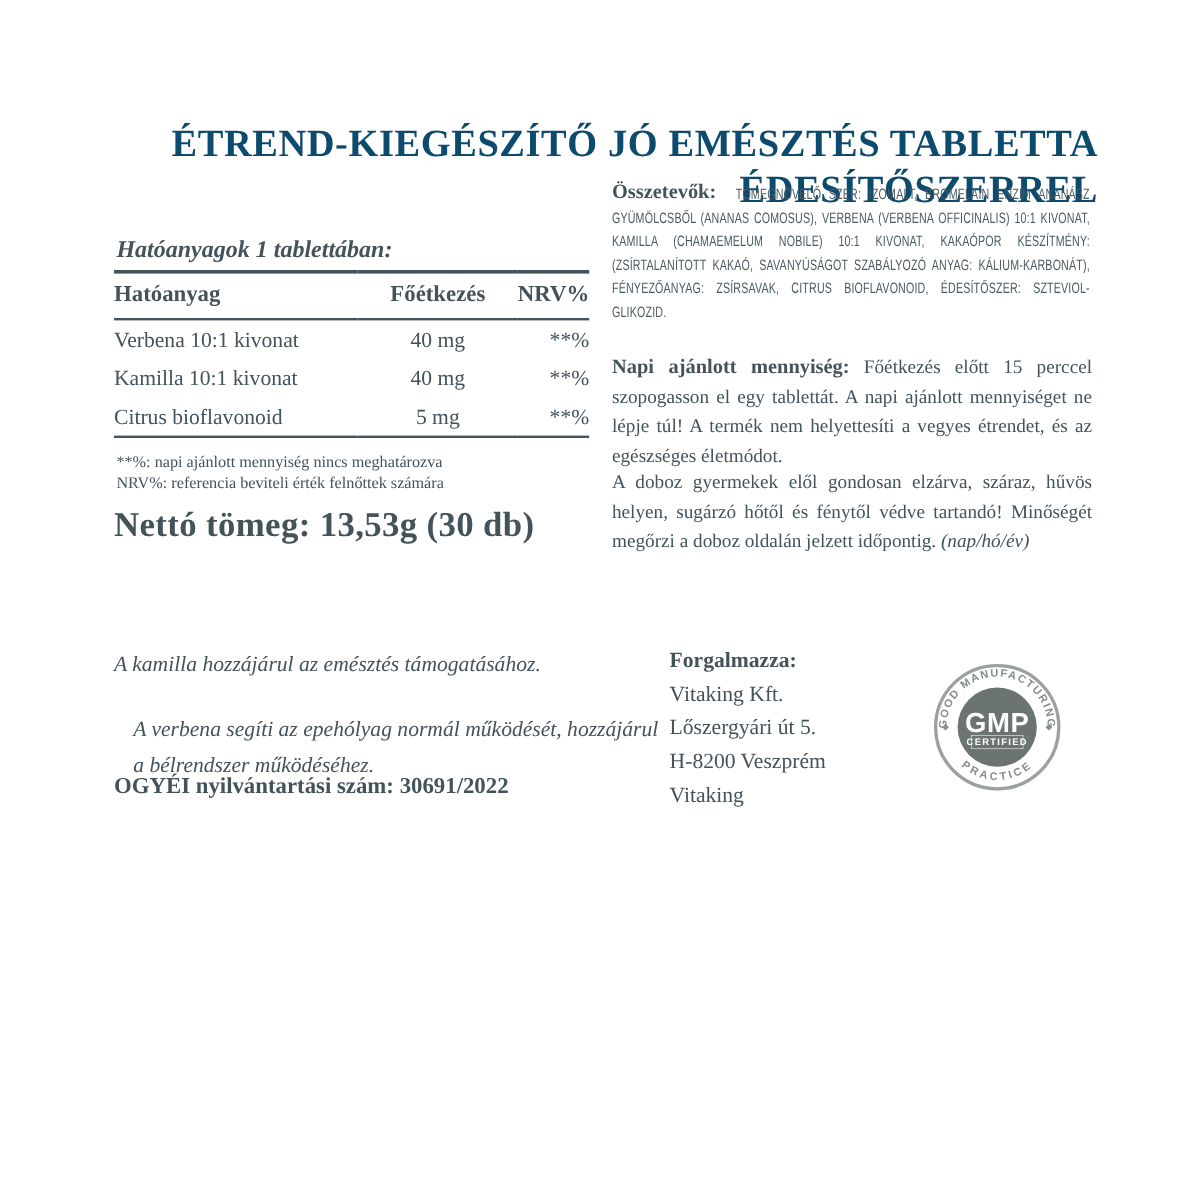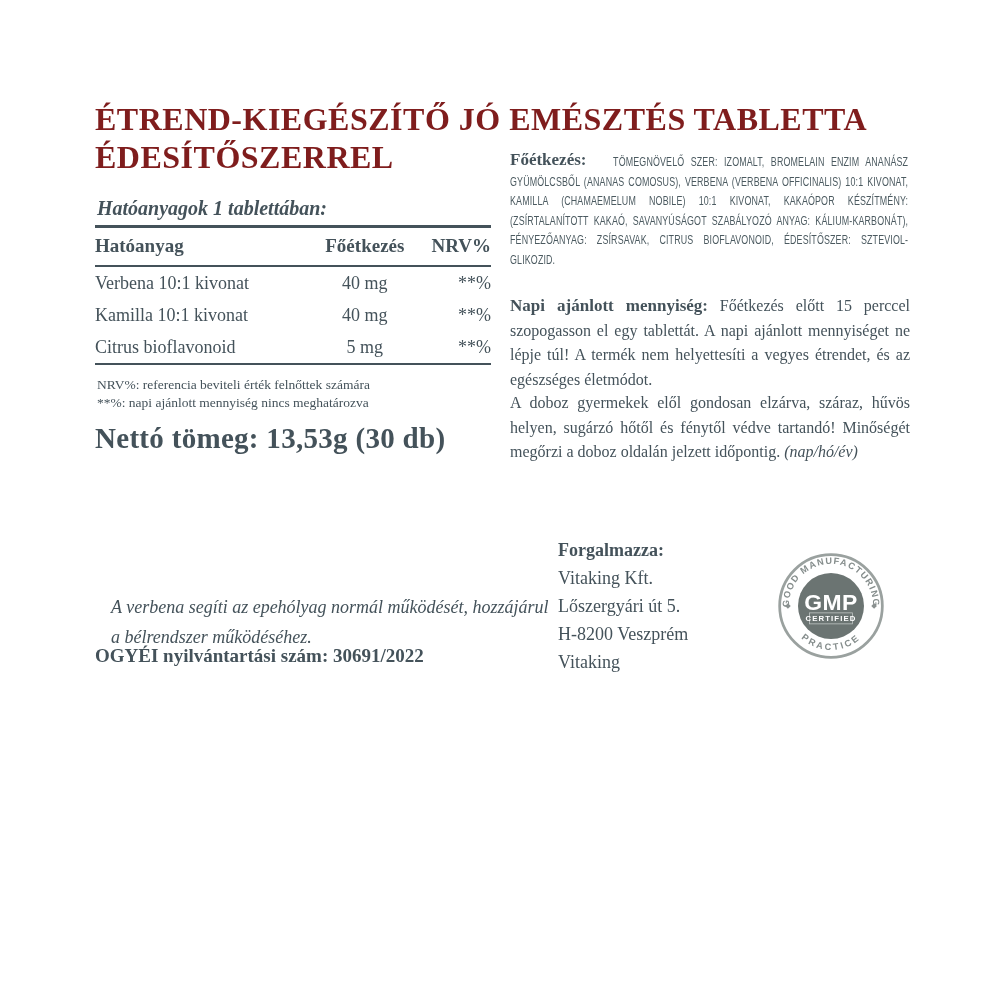--- a/index.html
+++ b/index.html
@@ -3,21 +3,21 @@
 <meta charset="utf-8">
 <style>
   html,body{margin:0;padding:0;background:#ffffff;}
   .sheet{
     position:relative;width:1000px;height:1000px;background:#ffffff;
     font-family:"Liberation Serif",serif;color:#44525a;overflow:hidden;
     outline:1px solid #ececec;
   }
   
   .title{position:absolute;left:95px;top:100px;width:820px;margin:0;
-    font-size:32px;line-height:38px;font-weight:700;color:#7f1d1d;letter-spacing:.5px;}
+    font-size:32px;line-height:38px;font-weight:700;color:#0c4a6e;letter-spacing:.5px;text-align:right;}
   .title span{display:block;}
 
   
   .tbl-heading{position:absolute;left:97px;top:197px;font-size:20px;font-weight:700;font-style:italic;}
   table.actives{position:absolute;left:95px;top:225px;width:396px;border-collapse:collapse;}
   table.actives th{border-top:3px solid #44525a;border-bottom:2px solid #44525a;
     font-size:19px;font-weight:700;padding:7px 0 8px;}
   table.actives td{font-size:18px;padding:6px 0 5px;}
   table.actives tr.last td{border-bottom:2px solid #44525a;}
   .c1{width:52%;text-align:left;}
@@ -94,39 +94,40 @@
       </tr>
       <tr class="last">
         <td class="c1">Citrus bioflavonoid</td>
         <td class="c2">5 mg</td>
         <td class="c3">**%</td>
       </tr>
     </tbody>
   </table>
 
   <div class="footnotes">
+    <div>**%: napi ajánlott mennyiség nincs meghatározva</div>
     <div>NRV%: referencia beviteli érték felnőttek számára</div>
-    <div>**%: napi ajánlott mennyiség nincs meghatározva</div>
   </div>
 
   <div class="net-weight">Nettó tömeg: 13,53g (30 db)</div>
 
-  <span class="ing-label">Főétkezés:</span>
+  <span class="ing-label">Összetevők:</span>
   <p class="ing-text">TÖMEGNÖVELŐ SZER: IZOMALT, BROMELAIN ENZIM ANANÁSZ GYÜMÖLCSBŐL (ANANAS COMOSUS), VERBENA (VERBENA OFFICINALIS) 10:1 KIVONAT, KAMILLA (CHAMAEMELUM NOBILE) 10:1 KIVONAT, KAKAÓPOR KÉSZÍTMÉNY: (ZSÍRTALANÍTOTT KAKAÓ, SAVANYÚSÁGOT SZABÁLYOZÓ ANYAG: KÁLIUM-KARBONÁT), FÉNYEZŐANYAG: ZSÍRSAVAK, CITRUS BIOFLAVONOID, ÉDESÍTŐSZER: SZTEVIOL-GLIKOZID.</p>
 
   <p class="para daily">
     <b>Napi ajánlott mennyiség:</b>
     <span>Főétkezés előtt 15 perccel szopogasson el egy tablettát. A napi ajánlott mennyiséget ne lépje túl! A termék nem helyettesíti a vegyes étrendet, és az egészséges életmódot.</span>
   </p>
 
   <p class="para storage">
     <span>A doboz gyermekek elől gondosan elzárva, száraz, hűvös helyen, sugárzó hőtől és fénytől védve tartandó! Minőségét megőrzi a doboz oldalán jelzett időpontig.</span>
     <span class="date-note">(nap/hó/év)</span>
   </p>
 
+  <p class="claim claim1">A kamilla hozzájárul az emésztés támogatásához.</p>
   <p class="claim claim2">A verbena segíti az epehólyag normál működését, hozzájárul a bélrendszer működéséhez.</p>
   <p class="ogyei">OGYÉI nyilvántartási szám: 30691/2022</p>
 
   <div class="distributor">
     <div class="dist-label">Forgalmazza:</div>
     <div>Vitaking Kft.</div>
     <div>Lőszergyári út 5.</div>
     <div>H-8200 Veszprém</div>
     <div>Vitaking</div>
   </div>

